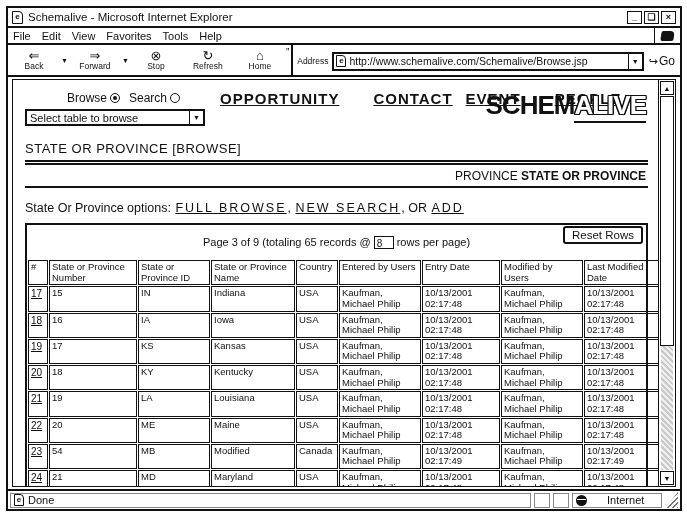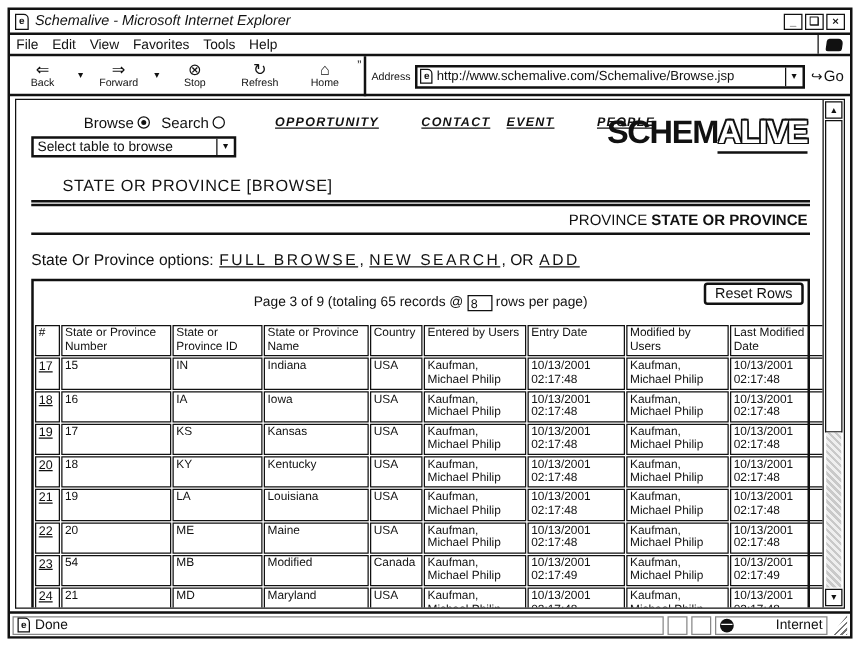--- a/index.html
+++ b/index.html
@@ -9,21 +9,21 @@
   .window {
     width: 676px; height: 505px; margin: 6px auto 0 6px;
     border: 2px solid #111; background: #fff;
     display: flex; flex-direction: column;
   }
 
   
   .titlebar { height: 20px; border-bottom: 2px solid #111; display: flex; align-items: center; gap: 5px; padding: 0 4px; font-size: 11.5px; flex: none; }
   .doc-icon { width: 11px; height: 13px; border: 1px solid #111; border-radius: 0 4px 0 0; display: inline-flex; align-items: center; justify-content: center; flex: none; background: #fff; }
   .doc-icon .doc-e { font-size: 8px; font-weight: bold; line-height: 1; }
-  .title-text { flex: 1; white-space: nowrap; overflow: hidden; font-style: italic; }
+  .title-text { flex: 1; white-space: nowrap; overflow: hidden; }
   .winbtns { display: flex; gap: 2px; }
   .winbtn { width: 15px; height: 13px; border: 1px solid #111; display: inline-flex; align-items: center; justify-content: center; font-size: 9px; font-weight: bold; line-height: 1; background: #fff; cursor: default; }
 
   
   .menubar { height: 17px; border-bottom: 2px solid #111; display: flex; align-items: center; font-size: 11px; padding-left: 5px; flex: none; }
   .menu-items { display: flex; }
   .menu-item { margin-right: 11px; }
   .menu-right { margin-left: auto; border-left: 1px solid #111; width: 26px; height: 100%; display: flex; align-items: center; justify-content: center; }
   .ie-flag { width: 13px; height: 10px; background: #111; border-radius: 2px 4px 2px 2px; transform: skewX(-8deg); }
 
@@ -49,32 +49,32 @@
   .sbtn { height: 14px; border: 1px solid #111; margin: 1px; display: flex; align-items: center; justify-content: center; font-size: 7px; flex: none; background: #fff; }
   .sthumb { height: 250px; border: 1px solid #111; margin: 0 1px; background: #fff; flex: none; }
   .strack { flex: 1; margin: 0 2px; background: repeating-linear-gradient(45deg, #c9c9c9 0 2px, #efefef 2px 4px); }
 
   
   .topnav { display: flex; align-items: center; margin-top: 4px; font-size: 12px; position: relative; height: 18px; }
   .radio-group { display: flex; align-items: center; margin-left: 42px; gap: 3px; }
   .radio { width: 10px; height: 10px; border: 1.5px solid #111; border-radius: 50%; display: inline-block; position: relative; margin-right: 6px; }
   .radio.checked::after { content: ""; position: absolute; left: 1.5px; top: 1.5px; width: 4px; height: 4px; border-radius: 50%; background: #111; }
   .navlinks { display: flex; align-items: baseline; }
-  .navlink { color: #111; text-decoration: underline; letter-spacing: 1px; font-weight: 600; font-size: 10px; margin-left: 34px; white-space: nowrap; font-style: italic; }
+  .navlink { color: #111; text-decoration: underline; letter-spacing: 1px; font-weight: 600; font-size: 15px; margin-left: 34px; white-space: nowrap; }
   .navlink:nth-child(3) { margin-left: 13px; }
   .logo { position: absolute; right: 2px; top: 3px; font-size: 26px; font-weight: bold; letter-spacing: -1px; line-height: 1; white-space: nowrap; }
   .logo-solid { color: #111; }
   .logo-outline { color: #fff; padding-bottom: 1px; border-bottom: 2px solid #111;
     text-shadow: -1.2px -1.2px 0 #111, 1.2px -1.2px 0 #111, -1.2px 1.2px 0 #111, 1.2px 1.2px 0 #111, -1.2px 0 0 #111, 1.2px 0 0 #111, 0 -1.2px 0 #111, 0 1.2px 0 #111; }
 
-  .selectbox { width: 164px; height: 17px; border: 2px solid #111; display: flex; align-items: center; margin-top: 2px; font-size: 11px; background: #fff; }
+  .selectbox { width: 180px; height: 17px; border: 2px solid #111; display: flex; align-items: center; margin-top: 2px; font-size: 11px; background: #fff; }
   .select-value { flex: 1; padding-left: 3px; white-space: nowrap; overflow: hidden; }
   .select-arrow { width: 14px; align-self: stretch; border-left: 1px solid #111; display: flex; align-items: center; justify-content: center; font-size: 7px; }
 
-  .heading { margin-top: 15px; font-size: 13px; letter-spacing: 0.5px; margin-left: 25px; }
+  .heading { margin-top: 15px; font-size: 13px; letter-spacing: 0.5px; }
   .rule-double { margin-top: 4px; height: 5px; border-top: 2px solid #111; border-bottom: 2px solid #111; }
   .browsing-line { text-align: right; font-size: 12px; padding: 4px 2px 3px 0; }
   .browsing-entity { font-weight: bold; }
   .rule { border-top: 2px solid #111; }
 
   .options-line { margin-top: 13px; margin-bottom: 8px; font-size: 12.5px; }
   .optlink { color: #111; text-decoration: underline; letter-spacing: 2px; margin: 0 1px; font-weight: 500; }
 
   .table-frame { border: 2px solid #111; }
   .caption-bar { position: relative; height: 34px; display: flex; align-items: center; justify-content: center; font-size: 11px; gap: 3px; }
@@ -85,21 +85,21 @@
   table.records { width: 100%; border-collapse: separate; border-spacing: 1px; font-size: 9.5px; table-layout: fixed; }
   table.records th, table.records td { border: 1px solid #111; padding: 1px 2px; text-align: left; vertical-align: top; line-height: 1.12; font-weight: normal; overflow: hidden; }
   td.num-cell { text-align: left; }
   a.rownum { color: #111; text-decoration: underline; font-size: 10px; }
 
   
   .statusbar { height: 20px; border-top: 2px solid #111; display: flex; align-items: center; gap: 3px; padding: 1px 2px; font-size: 11px; flex: none; }
   .status-left { flex: 1; height: 15px; border: 1px solid #888; display: flex; align-items: center; gap: 4px; padding: 0 3px; min-width: 0; }
   .doc-icon.small { width: 10px; height: 12px; }
   .status-box { width: 16px; height: 15px; border: 1px solid #888; flex: none; }
-  .status-zone { width: 90px; height: 15px; border: 1px solid #888; display: flex; align-items: center; gap: 20px; padding: 0 3px; flex: none; justify-content: space-between; }
+  .status-zone { width: 90px; height: 15px; border: 1px solid #888; display: flex; align-items: center; gap: 20px; padding: 0 3px; flex: none; }
   .globe { width: 11px; height: 11px; border-radius: 50%; background: #111; position: relative; flex: none; }
   .globe::after { content: ""; position: absolute; left: 1px; right: 1px; top: 4px; height: 1.5px; background: #fff; }
   .grip { width: 13px; height: 16px; flex: none; background: repeating-linear-gradient(135deg, transparent 0 2px, #777 2px 3.5px); clip-path: polygon(100% 0, 100% 100%, 0 100%); }
 </style>
 </head>
 <body>
 
 <div class="window">
 
   <div class="titlebar">

